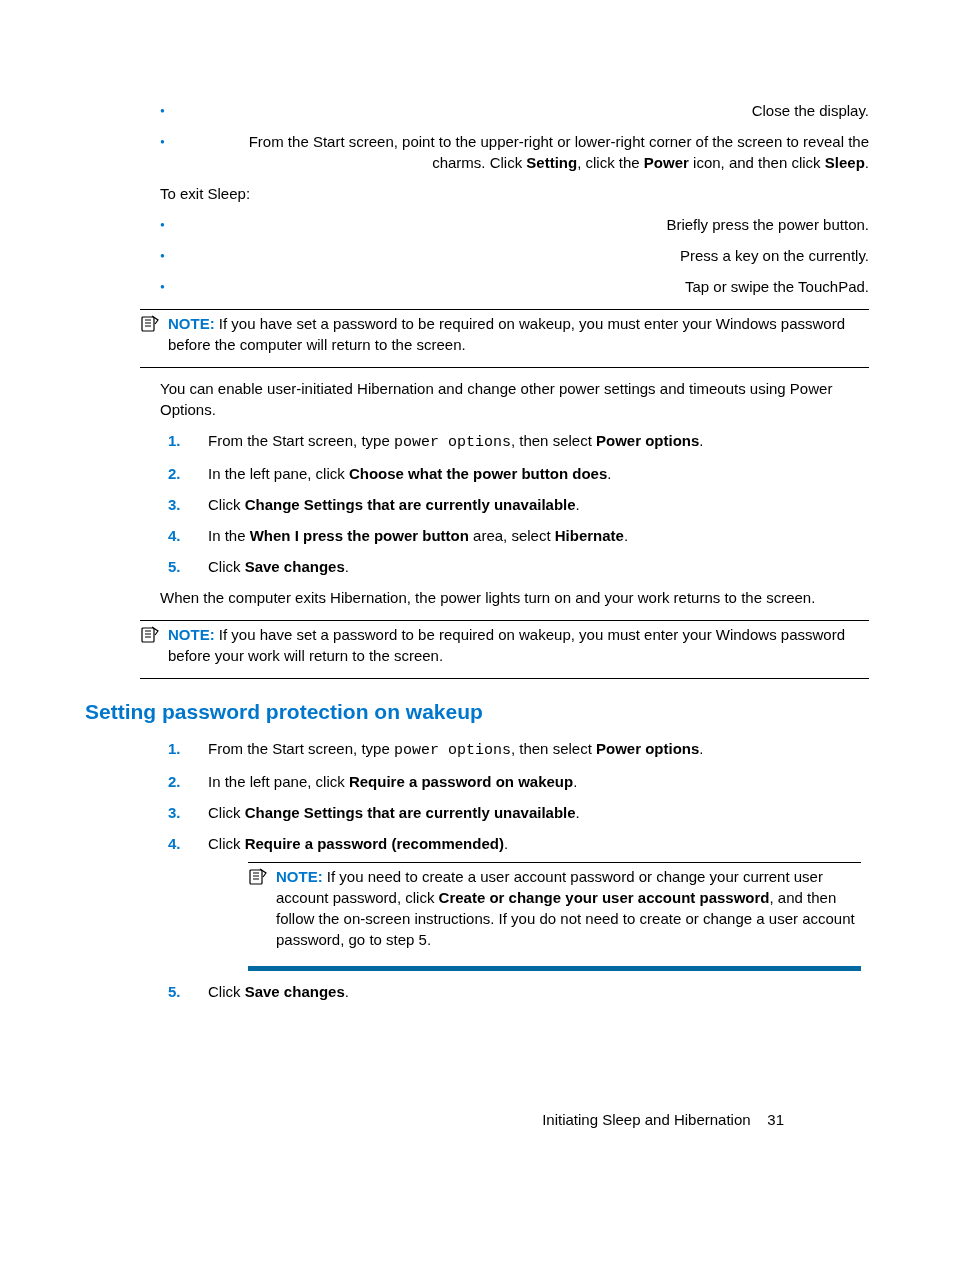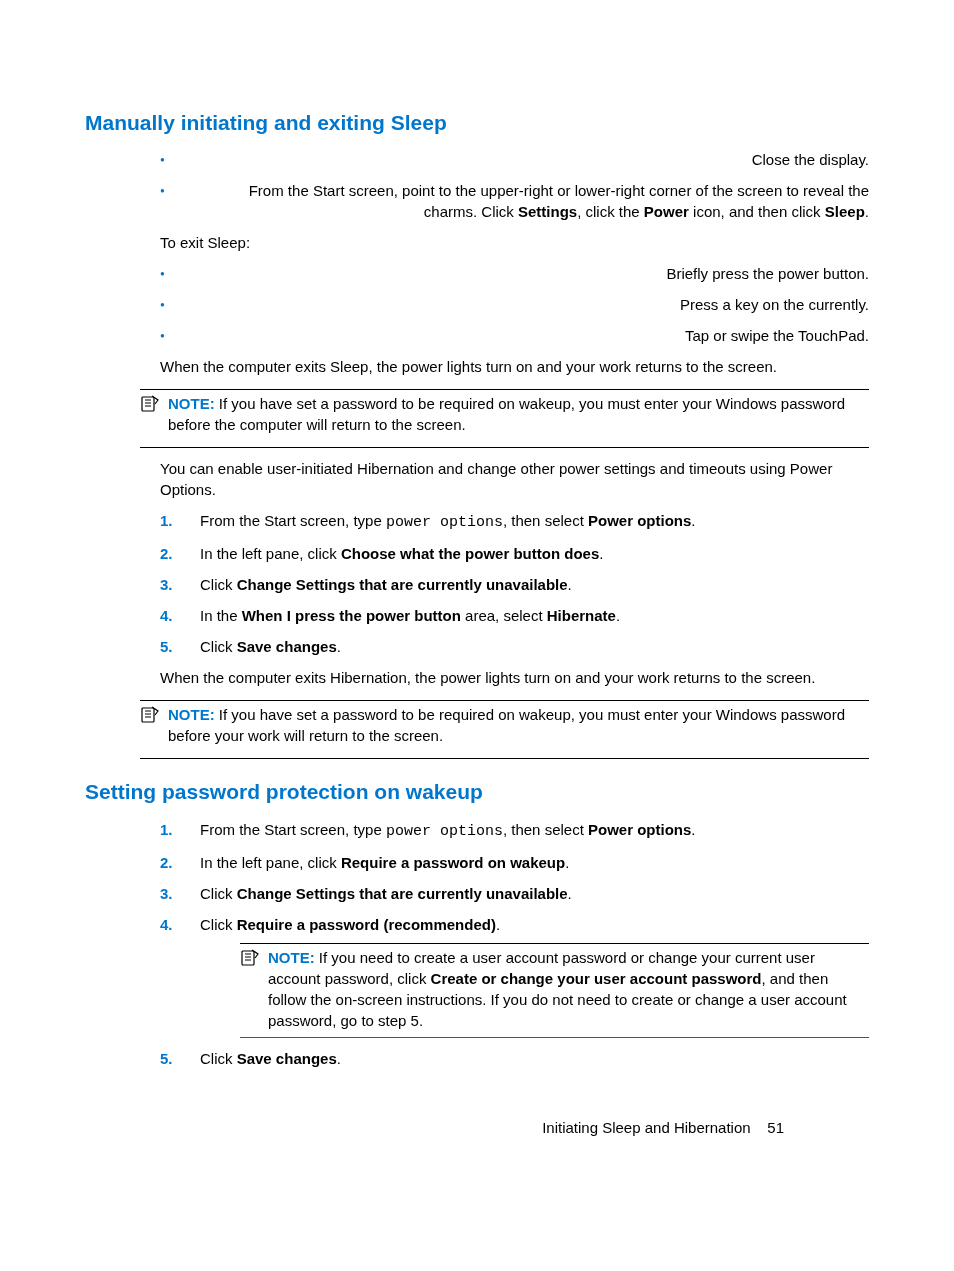--- a/index.html
+++ b/index.html
@@ -39,21 +39,21 @@
     content: "●";
     color: #0077cc;
     font-size: 8px;
     position: absolute;
     left: 0;
     top: 5px;
   }
   ol.steps {
     list-style: none;
     padding: 0;
-    margin: 0;
+    margin: 8px;
     counter-reset: step;
   }
   ol.steps > li {
     position: relative;
     padding-left: 40px;
     margin: 10px 0;
     counter-increment: step;
   }
   ol.steps > li::before {
     content: counter(step) ".";
@@ -68,22 +68,22 @@
   .note-block {
     margin-left: 55px;
     margin-top: 12px;
     border-top: 1px solid #000;
     border-bottom: 1px solid #000;
     padding: 3px 0 12px 0;
   }
   .note-block-inner {
     margin-left: 40px;
     border-top: 1px solid #000;
-    border-bottom: 1px solid #0369a1;
-    padding: 3px 0 6px 0;
+    border-bottom: 5px solid #0369a1;
+    padding: 3px 0 16px 0;
     margin-top: 8px;
     margin-bottom: 8px;
   }
   .note-label {
     color: #0077cc;
     font-weight: bold;
   }
   .note-icon {
     display: inline-block;
     vertical-align: top;
@@ -111,35 +111,33 @@
   .page-wrap {
     position: relative;
     min-height: 1100px;
   }
 </style>
 </head>
 <body>
 
 <div class="page-wrap">
 
-<h2>Manually initiating and exiting Sleep</h2>
 <div class="indent">
   <ul class="bullets">
     <li>Close the display.</li>
     <li>
-      <span>From the Start screen, point to the upper-right or lower-right corner of the screen to reveal the charms. Click </span><span class="bold">Settings</span><span>, click the </span><span class="bold">Power</span><span> icon, and then click </span><span class="bold">Sleep</span><span>.</span>
+      <span>From the Start screen, point to the upper-right or lower-right corner of the screen to reveal the charms. Click </span><span class="bold">Setting</span><span>, click the </span><span class="bold">Power</span><span> icon, and then click </span><span class="bold">Sleep</span><span>.</span>
     </li>
   </ul>
   <div class="para">To exit Sleep:</div>
   <ul class="bullets">
     <li>Briefly press the power button.</li>
     <li>Press a key on the currently.</li>
     <li>Tap or swipe the TouchPad.</li>
   </ul>
-  <div class="para">When the computer exits Sleep, the power lights turn on and your work returns to the screen.</div>
 </div>
 <div class="note-block">
   <div class="note-wrap">
     <span class="note-icon">
       <svg width="20" height="18" viewBox="0 0 20 18">
             <rect x="2" y="2" width="12" height="14" rx="1" fill="none" stroke="#000" stroke-width="1.2"></rect>
             <line x1="5" y1="5" x2="11" y2="5" stroke="#000" stroke-width="1"></line>
             <line x1="5" y1="8" x2="11" y2="8" stroke="#000" stroke-width="1"></line>
             <line x1="5" y1="11" x2="11" y2="11" stroke="#000" stroke-width="1"></line>
             <path d="M12 1 L18 5 L15 9" fill="none" stroke="#000" stroke-width="1.2"></path>
@@ -220,16 +218,16 @@
         </div>
       </div>
     </li>
     <li>
       <span>Click </span><span class="bold">Save changes</span><span>.</span>
     </li>
   </ol>
 </div>
 
 <div class="footer">
-  <span>Initiating Sleep and Hibernation</span>&nbsp;&nbsp;&nbsp;&nbsp;<span>51</span>
+  <span>Initiating Sleep and Hibernation</span>&nbsp;&nbsp;&nbsp;&nbsp;<span>31</span>
 </div>
 
 </div>
 
 </body></html>

